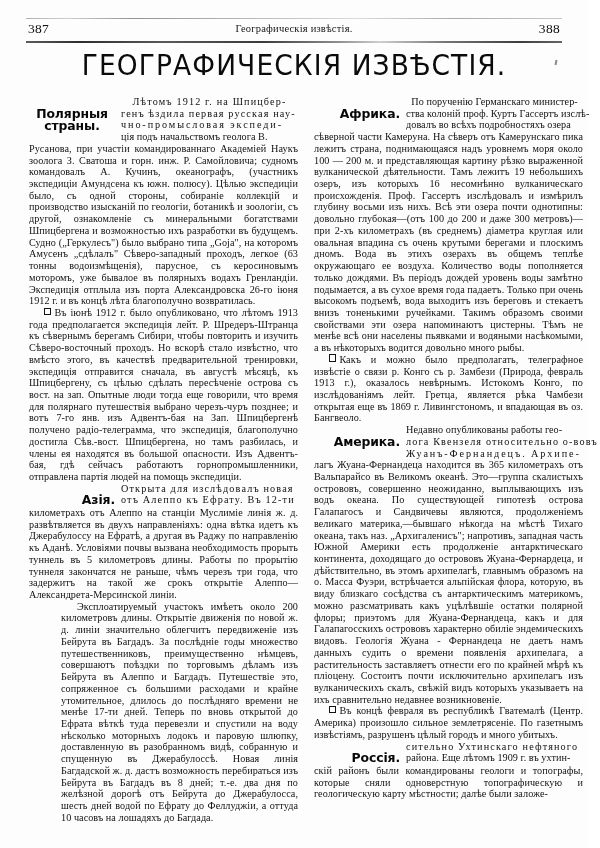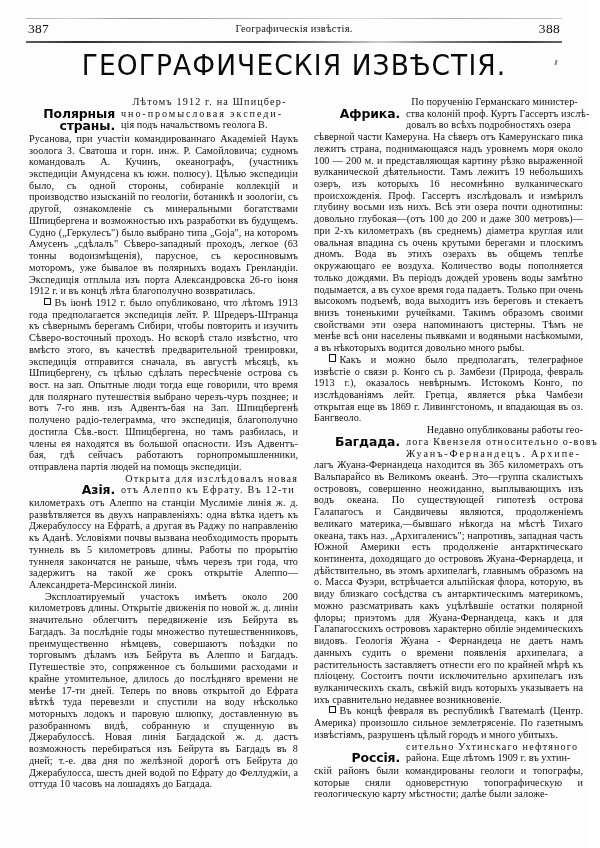--- a/index.html
+++ b/index.html
@@ -110,55 +110,55 @@
     margin: 0;
     font-size: 10.2px;
     line-height: 11.72px;
     text-align: justify;
     text-justify: inter-word;
     letter-spacing: .05px;
     color: #111;
     text-indent: 0;
   }
   p.para + p.para { margin-top: 0; }
-  p.indent { text-indent: 16px; }
+  p.indent { text-indent: 16px; margin-left: 32px; }
 
   
   .section {
     position: relative;
   }
   .sect-label {
     float: left;
     width: 86px;
     margin: 0 6px 0 0;
     font-family: "DejaVu Sans", "Liberation Sans", sans-serif;
     font-size: 12.4px;
     font-weight: 700;
     line-height: 12.6px;
     text-align: right;
     color: #080808;
     letter-spacing: -.1px;
   }
-  .sect-label.lbl1 { padding-top: 11.7px; }
+  .sect-label.lbl1 { padding-top: 11.7px; text-align: center; }
   .sect-label.lbl2 { padding-top: 11.7px; }
   .sect-label.lbl3 { padding-top: 11.7px; }
 
   .lead-lines {
     margin-left: 92px;
   }
   .lead-lines .ln {
     font-size: 10.2px;
     line-height: 11.72px;
     letter-spacing: .05px;
     white-space: nowrap;
     color: #111;
   }
   .lead-lines .ln.sp   { letter-spacing: 1.15px; }
   .lead-lines .ln.sp2  { letter-spacing: 1.9px; }
-  .lead-lines .ln.r    { text-align: right; }
+  .lead-lines .ln.r    { }
   .lead-lines .ln.c    { text-align: center; }
   .runon { clear: both; }
 
   .sq {
     display: inline-block;
     width: 5.4px;
     height: 5.4px;
     border: 1.3px solid #121212;
     background: #ffffff;
     box-shadow: inset 0 0 0 .7px #ffffff;
@@ -189,20 +189,21 @@
 
     <div class="col">
 
       <div class="section">
         <div class="sect-label lbl1">
           <span class="blk">Полярныя</span>
           <span class="blk">страны.</span>
         </div>
         <div class="lead-lines">
           <div class="ln c sp">Лѣтомъ 1912 г. на Шпицбер-</div>
+          <div class="ln sp">генъ ѣздила первая русская нау-</div>
           <div class="ln sp2">чно-промысловая экспеди-</div>
           <div class="ln">ція подъ начальствомъ геолога В.</div>
         </div>
         <p class="para runon">Русанова, при участіи командированнаго Академіей Наукъ зоолога З. Сватоша и горн. инж. Р. Самойловича; судномъ командовалъ А. Кучинъ, океанографъ, (участникъ экспедиціи Амундсена къ южн. полюсу). Цѣлью экспедиціи было, съ одной стороны, собираніе коллекцій и производство изысканій по геологіи, ботаникѣ и зоологіи, съ другой, ознакомленіе съ минеральными богатствами Шпицбергена и возможностью ихъ разработки въ будущемъ. Судно („Геркулесъ") было выбрано типа „Goja", на которомъ Амусенъ „сдѣлалъ" Сѣверо-западный проходъ, легкое (63 тонны водоизмѣщенія), парусное, съ керосиновымъ моторомъ, уже бывалое въ полярныхъ водахъ Гренландіи. Экспедиція отплыла изъ порта Александровска 26-го іюня 1912 г. и въ концѣ лѣта благополучно возвратилась.</p>
       </div>
 
       <p class="para">
         <span class="sq-wrap"><span class="sq"></span></span><span>Въ іюнѣ 1912 г. было опубликовано, что лѣтомъ 1913 года предполагается экспедиція лейт. Р. Шредеръ-Штранца къ сѣвернымъ берегамъ Сибири, чтобы повторить и изучить Сѣверо-восточный проходъ. Но вскорѣ стало извѣстно, что вмѣсто этого, въ качествѣ предварительной тренировки, экспедиція отправится сначала, въ августѣ мѣсяцѣ, къ Шпицбергену, съ цѣлью сдѣлать пересѣченіе острова съ вост. на зап. Опытные люди тогда еще говорили, что время для полярнаго путешествія выбрано черезъ-чуръ позднее; и вотъ 7-го янв. изъ Адвентъ-бая на Зап. Шпицбергенѣ получено радіо-телеграмма, что экспедиція, благополучно достигла Сѣв.-вост. Шпицбергена, но тамъ разбилась, и члены ея находятся въ большой опасности. Изъ Адвентъ-бая, гдѣ сейчасъ работаютъ горнопромышленники, отправлена партія людей на помощь экспедиціи.</span>
       </p>
 
@@ -228,21 +229,21 @@
           <div class="ln">довалъ во всѣхъ подробностяхъ озера</div>
         </div>
         <p class="para runon">сѣверной части Камеруна. На сѣверъ отъ Камерунскаго пика лежитъ страна, поднимающаяся надъ уровнемъ моря около 100 — 200 м. и представляющая картину рѣзко выраженной вулканической дѣятельности. Тамъ лежитъ 19 небольшихъ озеръ, изъ которыхъ 16 несомнѣнно вулканическаго происхожденія. Проф. Гассертъ изслѣдовалъ и измѣрилъ глубину восьми изъ нихъ. Всѣ эти озера почти однотипны: довольно глубокая—(отъ 100 до 200 и даже 300 метровъ)—при 2-хъ километрахъ (въ среднемъ) діаметра круглая или овальная впадина съ очень крутыми берегами и плоскимъ дномъ. Вода въ этихъ озерахъ въ общемъ теплѣе окружающаго ее воздуха. Количество воды пополняется только дождями. Въ періодъ дождей уровень воды замѣтно подымается, а въ сухое время года падаетъ. Только при очень высокомъ подъемѣ, вода выходитъ изъ береговъ и стекаетъ внизъ тоненькими ручейками. Такимъ образомъ своими свойствами эти озера напоминаютъ цистерны. Тѣмъ не менѣе всѣ они населены пьявками и водяными насѣкомыми, а въ нѣкоторыхъ водится довольно много рыбы.</p>
       </div>
 
       <p class="para">
         <span class="sq-wrap"><span class="sq"></span></span><span>Какъ и можно было предполагать, телеграфное извѣстіе о связи р. Конго съ р. Замбези (Природа, февраль 1913 г.), оказалось невѣрнымъ. Истокомъ Конго, по изслѣдованіямъ лейт. Гретца, является рѣка Чамбези открытая еще въ 1869 г. Ливингстономъ, и впадающая въ оз. Бангвеоло.</span>
       </p>
 
       <div class="section">
-        <div class="sect-label lbl3">Багдада.</div>
+        <div class="sect-label lbl3">Америка.</div>
         <div class="lead-lines">
           <div class="ln r">Недавно опубликованы работы гео-</div>
           <div class="ln sp">лога Квензеля относительно о-вовъ</div>
           <div class="ln sp2">Жуанъ-Фернандецъ. Архипе-</div>
         </div>
         <p class="para runon">лагъ Жуана-Фернандеца находится въ 365 километрахъ отъ Вальпарайсо въ Великомъ океанѣ. Это—группа скалистыхъ острововъ, совершенно неожиданно, выплывающихъ изъ водъ океана. По существующей гипотезѣ острова Галапагосъ и Сандвичевы являются, продолженіемъ великаго материка,—бывшаго нѣкогда на мѣстѣ Тихаго океана, такъ наз. „Архигаленисъ"; напротивъ, западная часть Южной Америки есть продолженіе антарктическаго континента, доходящаго до острововъ Жуана-Фернардеца, и дѣйствительно, въ этомъ архипелагѣ, главнымъ образомъ на о. Масса Фуэри, встрѣчается альпійская флора, которую, въ виду близкаго сосѣдства съ антарктическимъ материкомъ, можно разсматривать какъ уцѣлѣвшіе остатки полярной флоры; приэтомъ для Жуана-Фернандеца, какъ и для Галапагосскихъ острововъ характерно обиліе эндемическихъ видовъ. Геологія Жуана - Фернандеца не даетъ намъ данныхъ судить о времени появленія архипелага, а растительность заставляетъ отнести его по крайней мѣрѣ къ пліоцену. Состоитъ почти исключительно архипелагъ изъ вулканическихъ скалъ, свѣжій видъ которыхъ указываетъ на ихъ сравнительно недавнее возникновеніе.</p>
       </div>
 
       <p class="para">
         <span class="sq-wrap"><span class="sq"></span></span><span>Въ концѣ февраля въ республикѣ Гватемалѣ (Центр. Америка) произошло сильное землетрясеніе. По газетнымъ извѣстіямъ, разрушенъ цѣлый городъ и много убитыхъ.</span>

